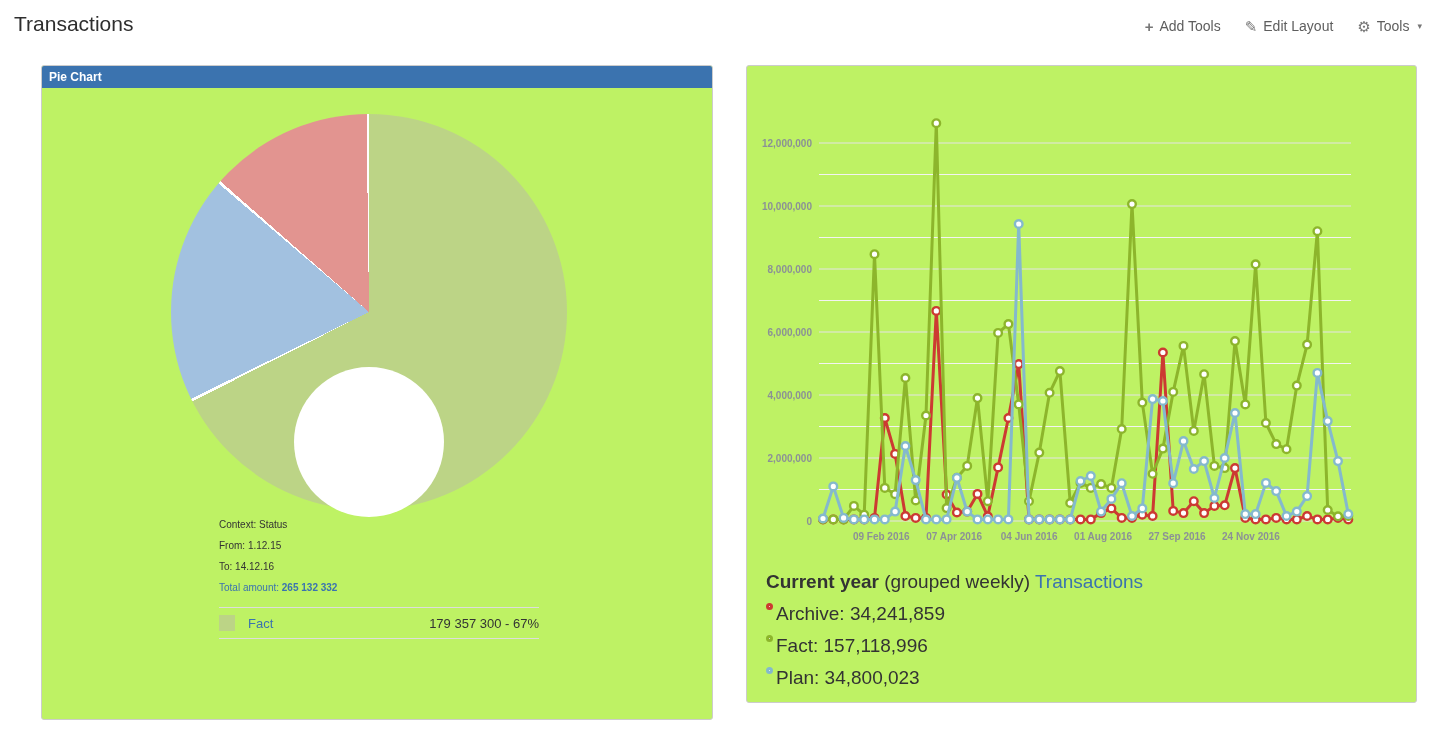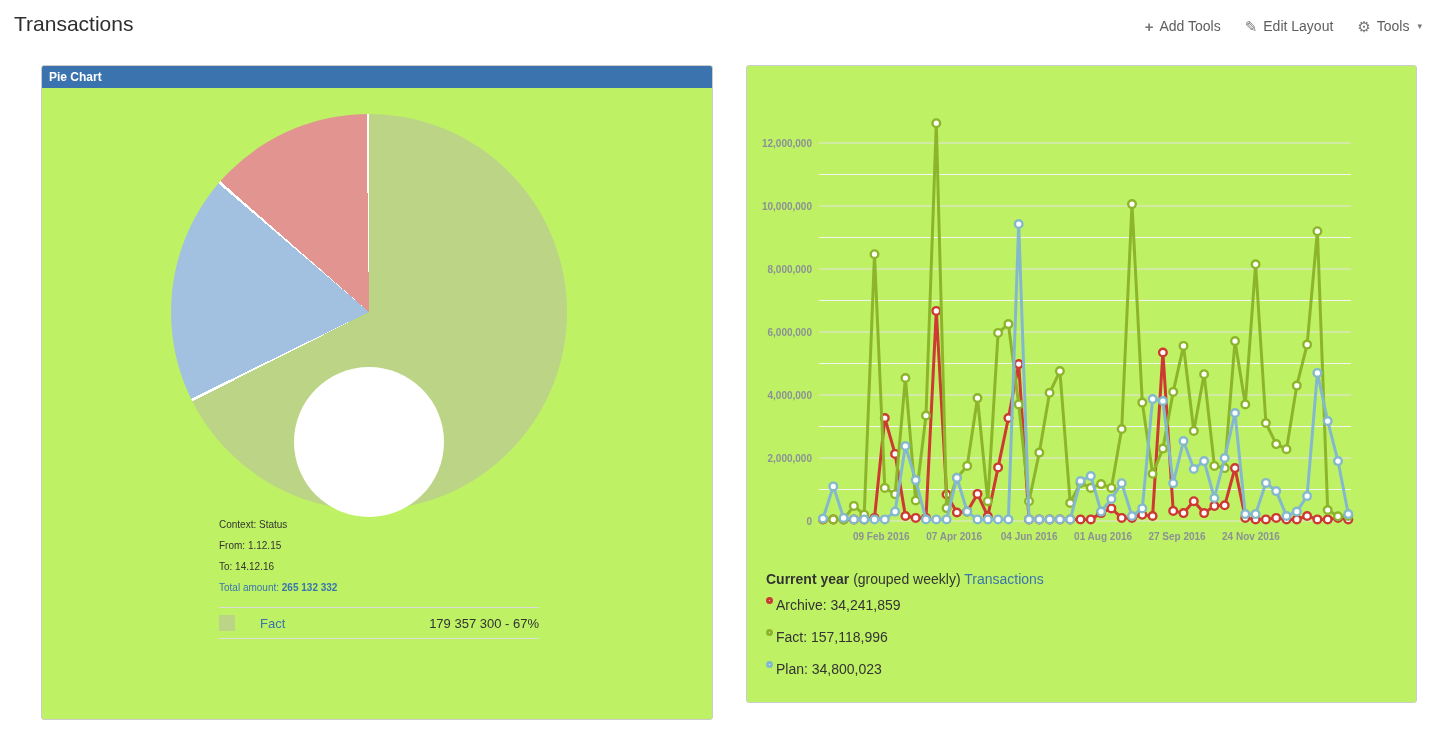--- a/index.html
+++ b/index.html
@@ -21,26 +21,26 @@
 
   .donut { position:absolute; left:129px; top:48px; width:396px; height:396px; border-radius:50%;
     background:conic-gradient(#bcd486 0% 67.55%, #ffffff 67.55% 67.78%, #a2c1e0 67.78% 86.25%, #ffffff 86.25% 86.48%, #e29490 86.48% 99.8%, #ffffff 99.8% 100%); }
   .donut-hole { position:absolute; left:123px; top:123px; width:150px; height:150px; background:#fff; border-radius:50%; }
 
   .pie-info { position:absolute; left:177px; top:448px; font-size:10px; line-height:21px; color:#333; }
   .pie-total { color:#3b73af; }
   .pie-total b { font-weight:bold; }
 
   .pie-table { position:absolute; left:177px; top:541px; width:320px; border-top:1px solid #ddd; }
-  .pie-row { display:flex; align-items:center; height:31px; border-bottom:1px solid #ddd; font-size:13px;gap:12px; }
+  .pie-row { display:flex; align-items:center; height:31px; border-bottom:1px solid #ddd; font-size:13px; }
   .swatch { width:16px; height:16px; margin-right:13px; flex:0 0 16px; }
   .pie-row a { color:#3b73af; text-decoration:none; }
   .pie-val { margin-left:auto; color:#333; }
 
-  .chart-legend { position:absolute; left:19px; top:505px; font-size:14px; color:#333; }
+  .chart-legend { position:absolute; left:19px; top:505px; font-size:19px; color:#333; }
   .cl-head { margin-bottom:10px; }
   .cl-head b { font-weight:bold; }
   .cl-head a { color:#3b73af; text-decoration:none; }
   .cl-row { display:flex; align-items:flex-start; height:32px; }
   .ring { width:7px; height:7px; border-radius:50%; border:3px solid #000; background:#fff; margin-right:3px; flex:0 0 7px; }
 
   svg text.tick { font-family:"Liberation Sans", sans-serif; font-size:10px; font-weight:bold; fill:#8b9196; }
 </style>
 </head>
 <body>

